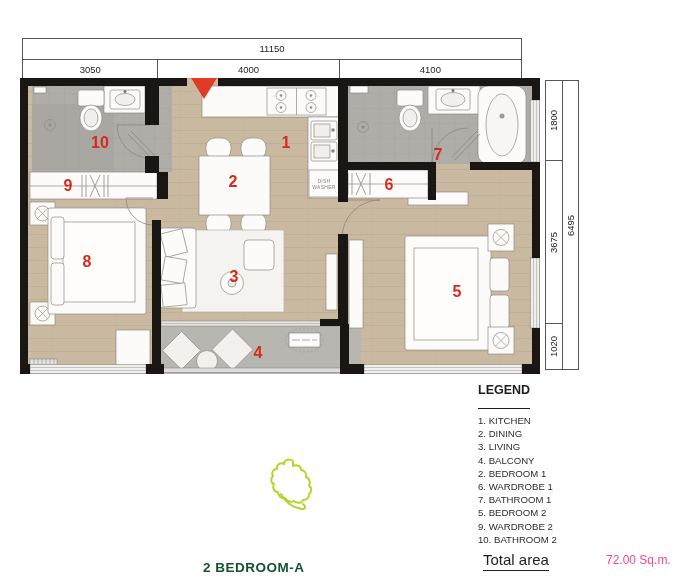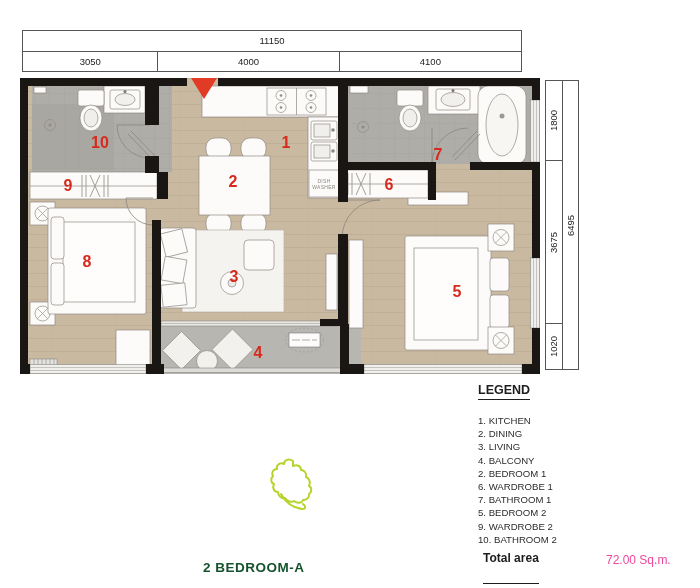--- a/index.html
+++ b/index.html
@@ -1,21 +1,21 @@
 <!DOCTYPE html>
 <html><head>
 <meta charset="utf-8">
 <style>
   html,body{margin:0;padding:0;background:#fff;}
   #page{position:relative;width:700px;height:588px;background:#ffffff;overflow:hidden;
         font-family:"Liberation Sans",sans-serif;color:#222;}
   .abs{position:absolute;}
 
   
-  .dim-top{left:22px;top:30px;width:500px;height:42px;border:1px solid #555;box-sizing:border-box;
+  .dim-top{left:22px;top:38px;width:500px;height:42px;border:1px solid #555;box-sizing:border-box;
            font-size:9.5px;color:#222;}
   .dim-top-total{height:20px;line-height:20px;text-align:center;border-bottom:1px solid #555;}
   .dim-top-row{display:flex;height:20px;align-items:center;}
   .dim-cell{height:20px;line-height:20px;text-align:center;border-right:1px solid #555;box-sizing:border-box;}
   .dim-cell:last-child{border-right:none;}
 
   
   .dim-right{left:545px;top:80px;width:34px;height:290px;border:1px solid #555;box-sizing:border-box;
              display:flex;font-size:9.5px;color:#222;}
   .dim-col1{width:17px;border-right:1px solid #555;box-sizing:border-box;display:flex;flex-direction:column;}
@@ -27,27 +27,27 @@
   
   #plan-wrap{left:20px;top:78px;width:520px;height:296px;}
   #plan-svg{position:absolute;left:0;top:0;}
   #plan-labels{position:absolute;left:0;top:0;width:520px;height:296px;pointer-events:none;}
   .room-num{position:absolute;transform:translate(-50%,-50%);font-weight:bold;font-size:16px;color:#d7291c;}
   .appliance-label{position:absolute;width:30px;text-align:center;font-size:5px;line-height:6px;
                    color:#8e8a83;letter-spacing:.3px;transform:translate(-50%,-50%);}
 
   
   .legend-title{left:478px;top:383px;font-size:12.5px;font-weight:bold;color:#1d1d1d;
-                border-bottom:1.5px solid #1d1d1d;padding-bottom:2px;}
+                border-bottom:1.5px solid #1d1d1d;padding-bottom:11px;}
   .legend-list{left:478px;top:414px;font-size:9.6px;line-height:13.2px;color:#2b2b2b;}
 
   
   .plan-title{left:203px;top:560px;font-size:13.5px;font-weight:bold;letter-spacing:.5px;color:#14532d;}
-  .total-area-label{left:483px;top:551px;font-size:12px;font-weight:bold;color:#1d1d1d;
-                    border-bottom:1.5px solid #1d1d1d;padding-bottom:18px;}
+  .total-area-label{left:483px;top:551px;font-size:15px;font-weight:normal;color:#1d1d1d;
+                    border-bottom:1.5px solid #1d1d1d;padding-bottom:2px;}
   .total-area-value{left:606px;top:553px;font-size:12px;color:#ec4899;text-align:right;}
 
   .green-blob{left:266px;top:456px;}
 </style>
 </head>
 <body>
 
 <div id="page">
 
   <div class="abs dim-top">

